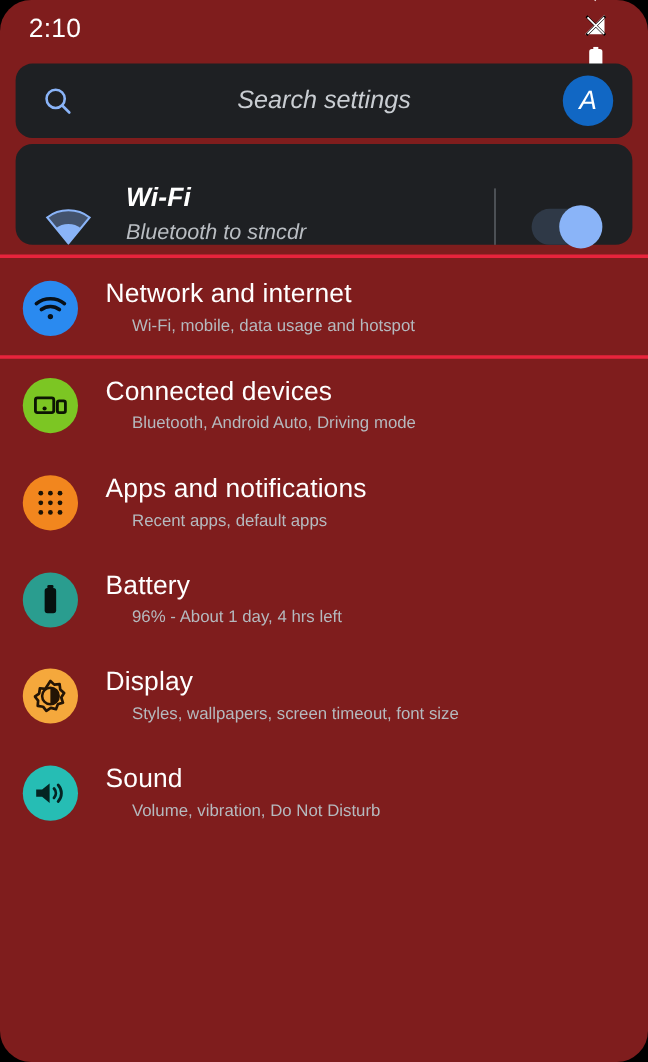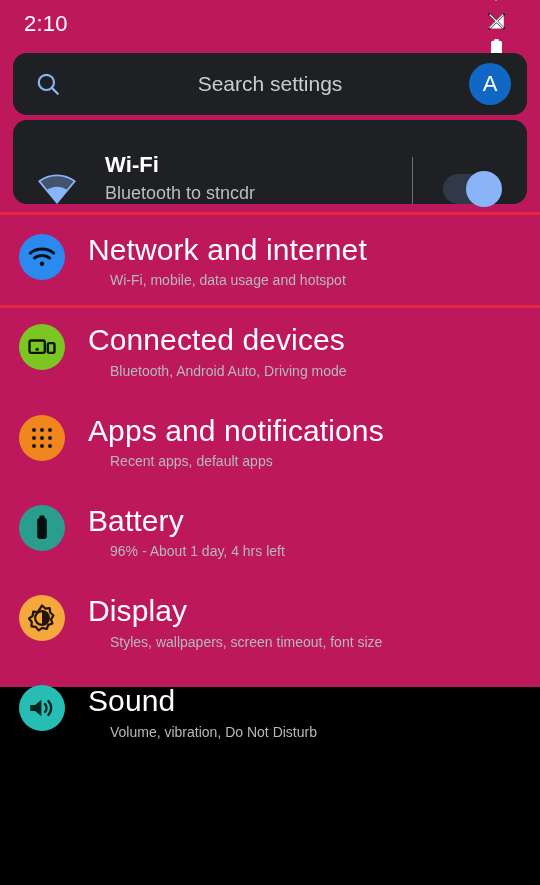--- a/index.html
+++ b/index.html
@@ -2,39 +2,40 @@
 <html><head>
 <meta charset="utf-8">
 <style>
   * { margin:0; padding:0; box-sizing:border-box; }
   html, body {
     width:540px; height:885px;
     background:#000;
     font-family:"Liberation Sans", sans-serif;
     overflow:hidden;
   }
-  .screen { position:relative; width:540px; height:687px; background:#be185d; }
+  .screen { position:relative; width:540px; height:885px; background:#7f1d1d;border-radius:26px; }
 
   
   .statusbar {
     height:48px; display:flex; align-items:center;
     justify-content:space-between;
     padding:0 22px 0 24px;
     color:#fff;
   }
   .status-time { font-size:22px; font-weight:500; letter-spacing:.2px; }
   .status-icons { display:flex; align-items:center; gap:9px;flex-direction:column; }
   .status-icons svg { display:block; }
   .status-battery-text { font-size:21px; font-weight:500; margin-left:1px; }
 
   
   .card {
     margin:5px 13px 0 13px;
     background:#1e2023;
     border-radius:14px;
+    font-style:italic;
   }
 
   
   .searchbar {
     height:62px;
     display:flex; align-items:center;
     padding:0 16px 0 22px;
     position:relative;
   }
   .search-icon { flex:0 0 auto; line-height:0; }
@@ -71,21 +72,21 @@
     display:flex; align-items:flex-start;
     padding:16px 20px 16px 19px;
     position:relative;
   }
   .row-icon {
     flex:0 0 46px; width:46px; height:46px; border-radius:50%;
     display:flex; align-items:center; justify-content:center;
     margin-top:2px;
   }
   .row-text { margin-left:23px; padding-right:10px; }
-  .row-title { color:#fff; font-size:30px; line-height:1.18; letter-spacing:.1px; }
+  .row-title { color:#fff; font-size:22px; line-height:1.18; letter-spacing:.1px; }
   .row-sub { color:#b5b9be; font-size:14px; line-height:1.35; margin-top:4px;margin-left:22px; }
 
   
   .row.highlighted::after {
     content:"";
     position:absolute; left:-6px; top:-4px; right:-7px; bottom:-2px;
     border:3px solid #e8243c;
     border-radius:2px;
     pointer-events:none;
   }

